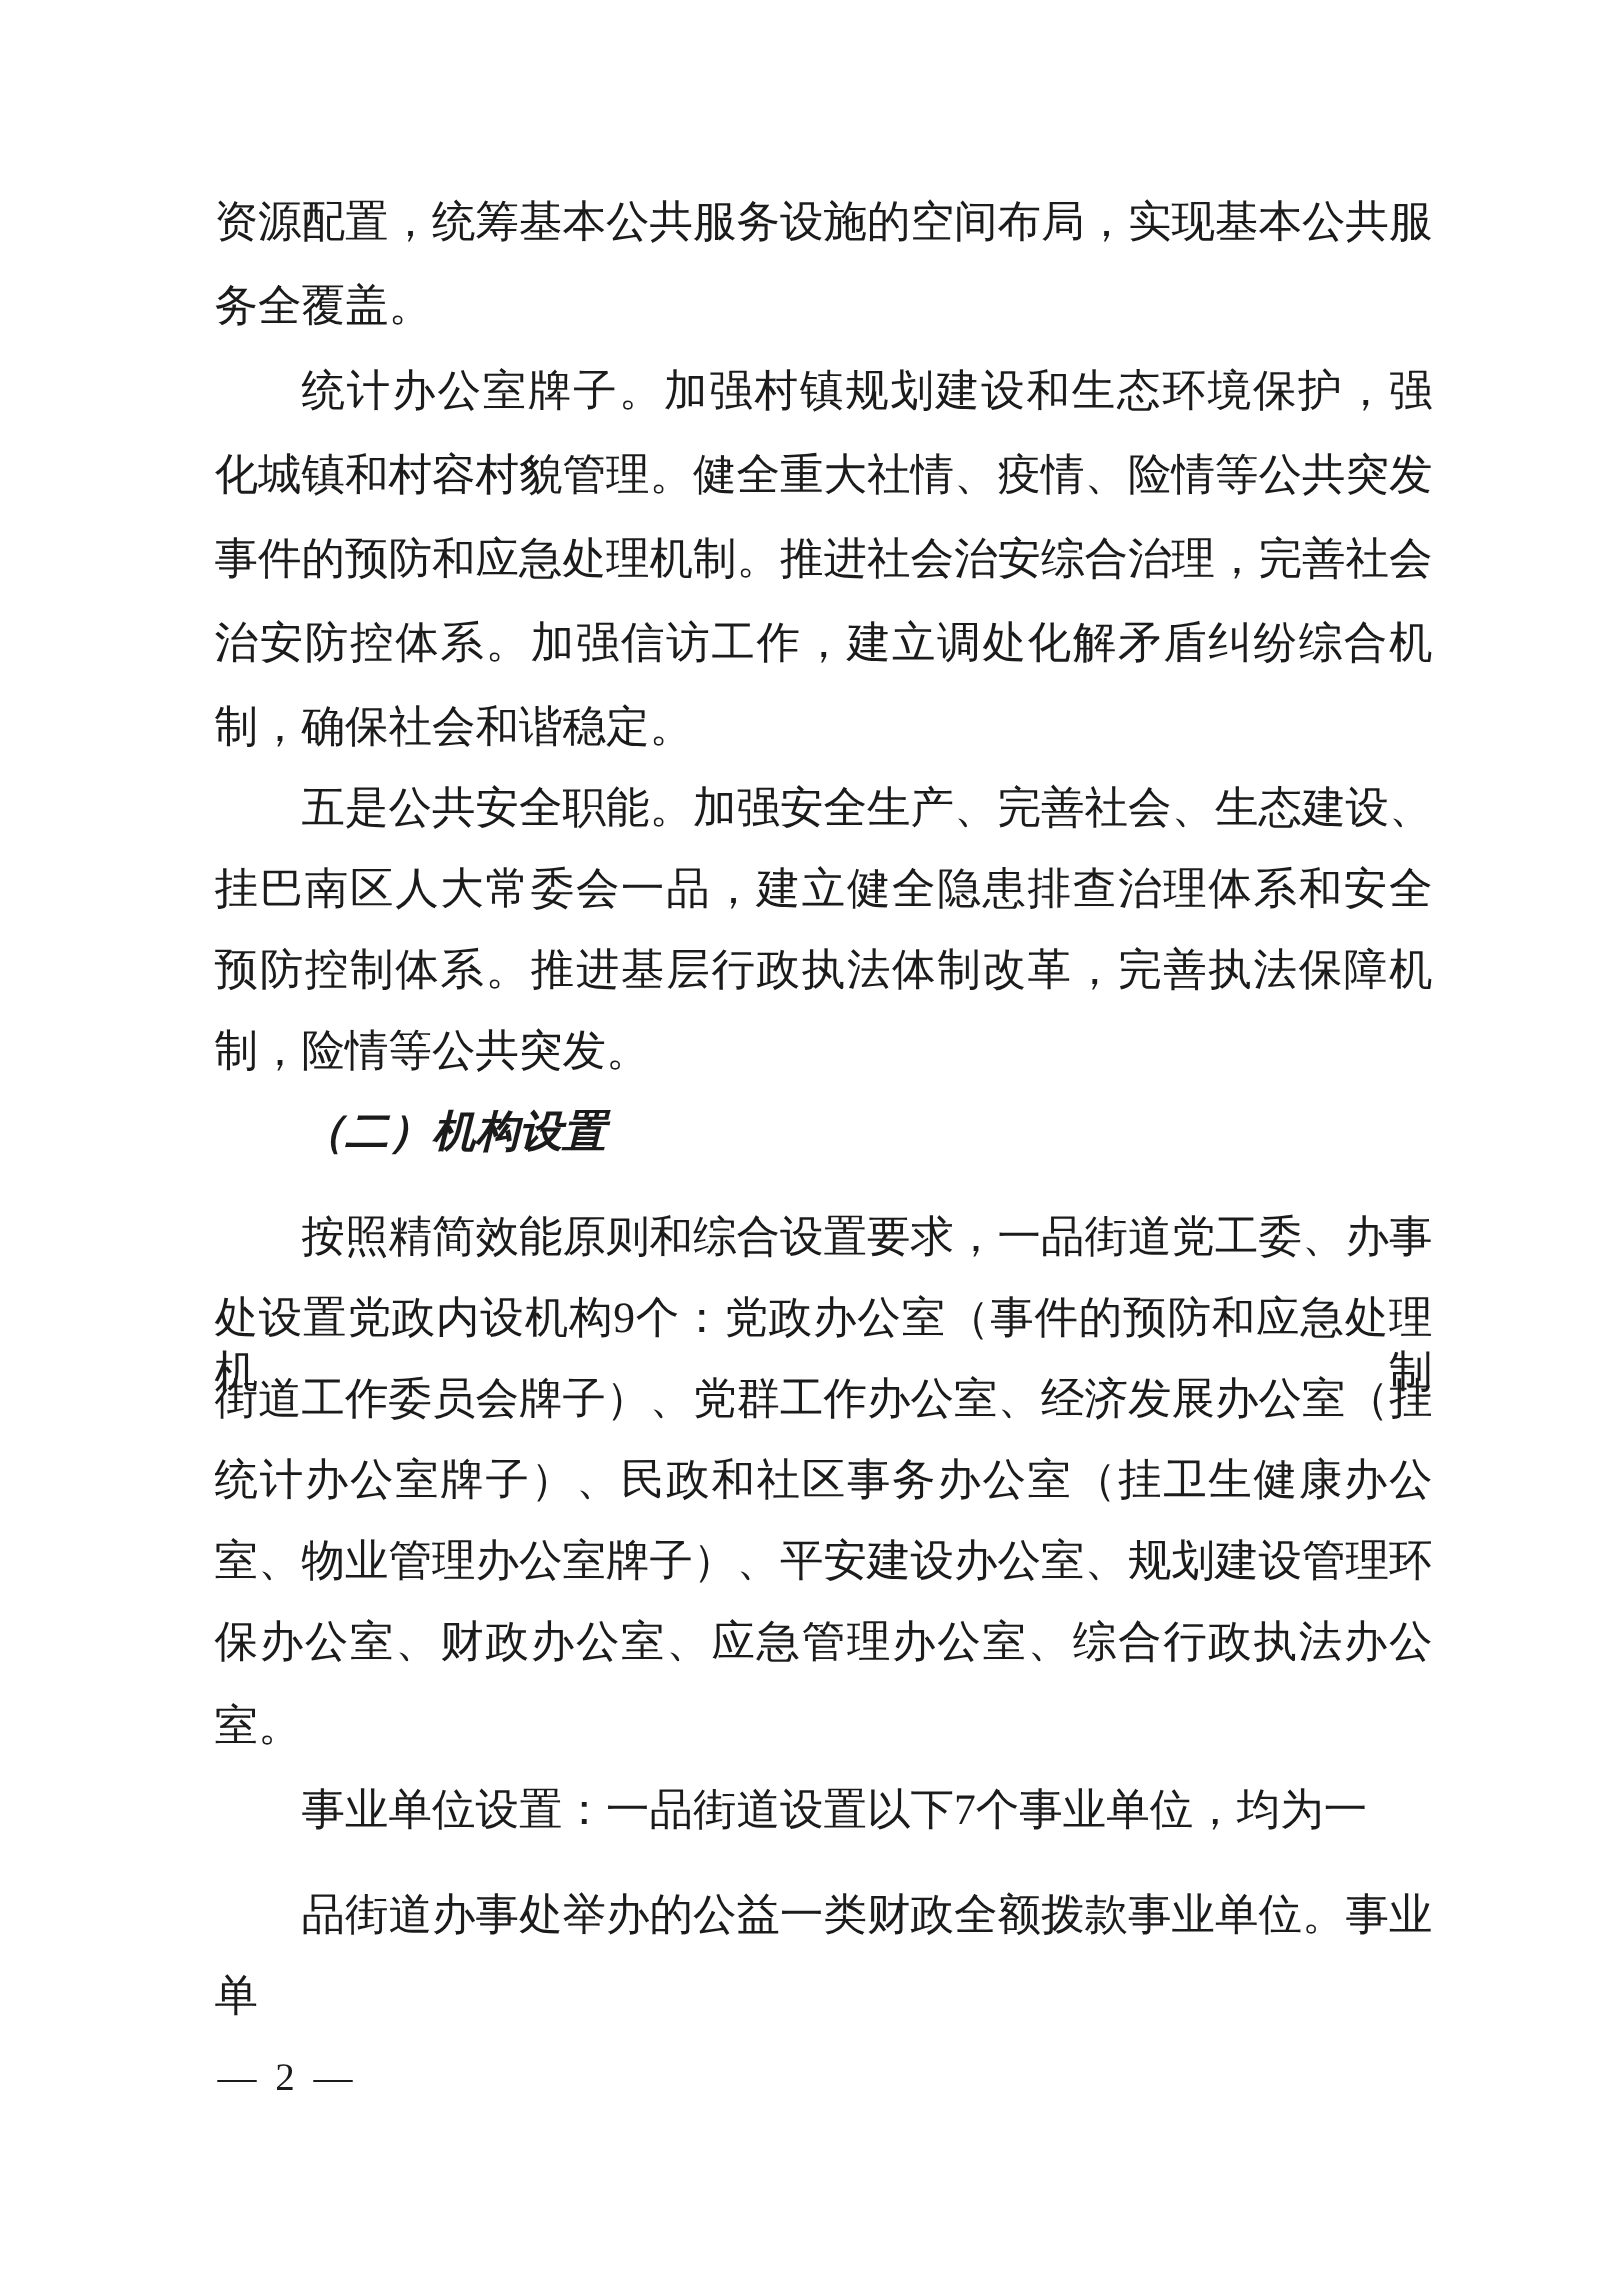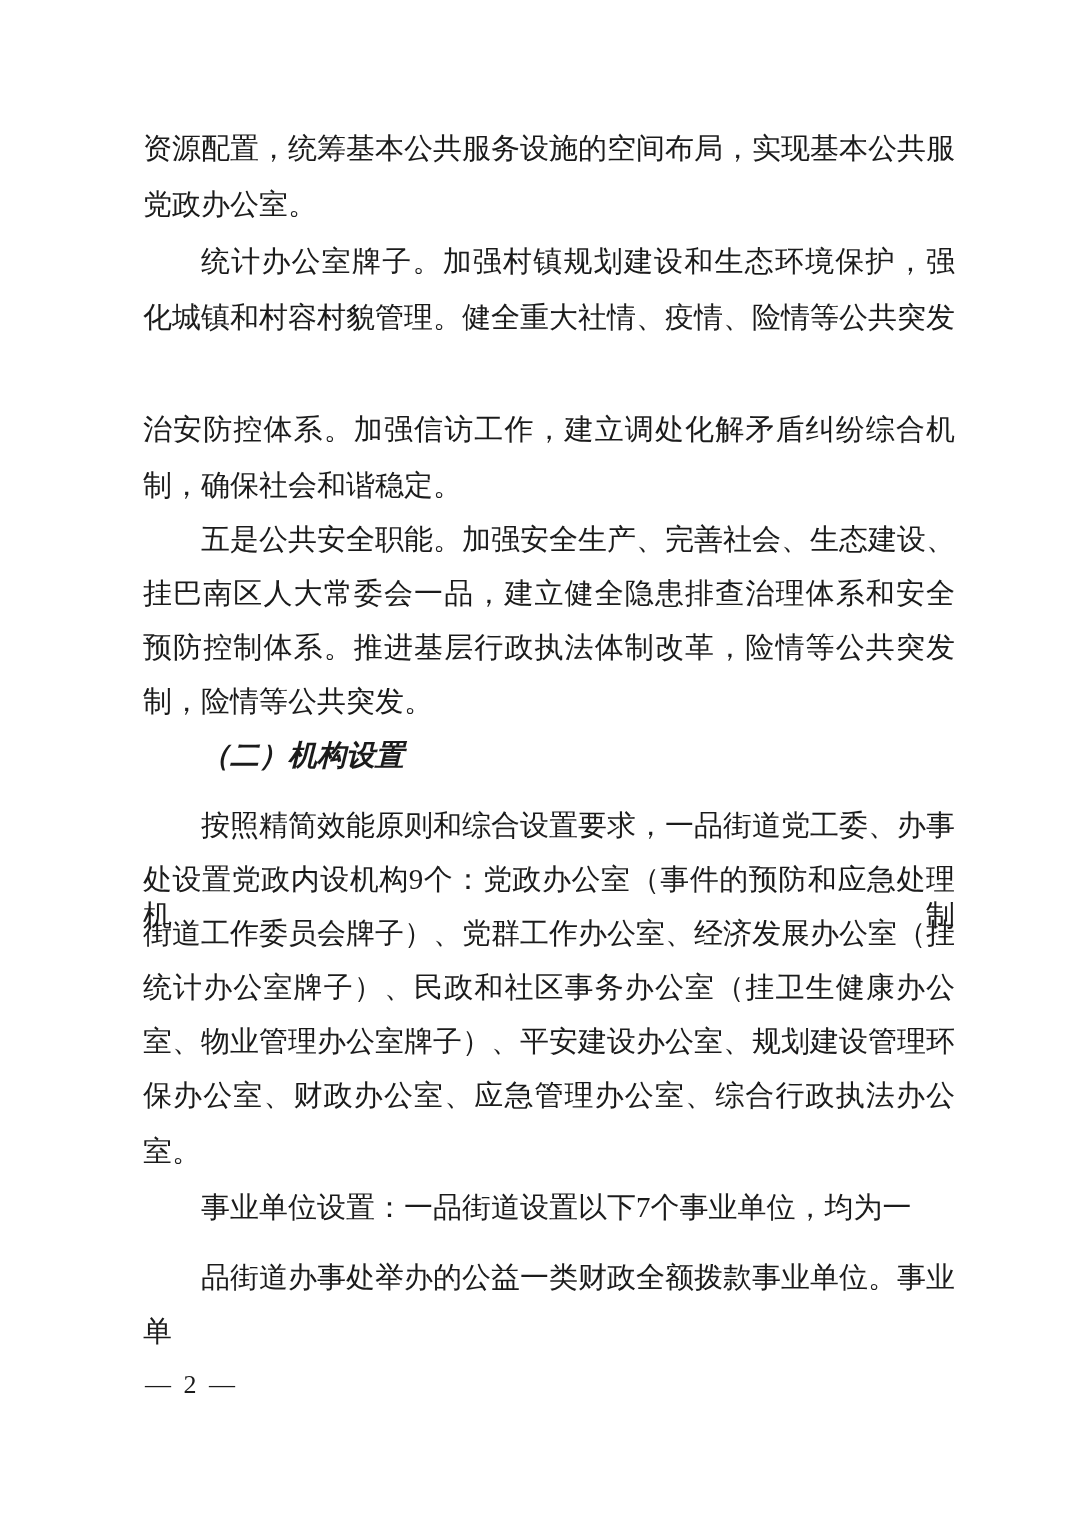--- a/index.html
+++ b/index.html
@@ -46,28 +46,29 @@
     font-size: 26px;
     letter-spacing: 3px;
     color: #1b1b1b;
   }
 </style>
 </head>
 <body>
 
 <div class="page">
   <div class="line j" style="top:130px">资源配置，统筹基本公共服务设施的空间布局，实现基本公共服</div>
-  <div class="line" style="top:186px">党政办公室。</div>
+  <div class="line" style="top:186px">务全覆盖。</div>
   <div class="line j ind" style="top:243px">统计办公室牌子。加强村镇规划建设和生态环境保护，强</div>
   <div class="line j" style="top:299px">化城镇和村容村貌管理。健全重大社情、疫情、险情等公共突发</div>
+  <div class="line j" style="top:355px">事件的预防和应急处理机制。推进社会治安综合治理，完善社会</div>
   <div class="line" style="top:467px">制，确保社会和谐稳定。</div>
   <div class="line j" style="top:411px">治安防控体系。加强信访工作，建立调处化解矛盾纠纷综合机</div>
   <div class="line j ind" style="top:521px">五是公共安全职能。加强安全生产、完善社会、生态建设、</div>
   <div class="line j" style="top:575px">挂巴南区人大常委会一品，建立健全隐患排查治理体系和安全</div>
-  <div class="line j" style="top:629px">预防控制体系。推进基层行政执法体制改革，险情等公共突发</div>
+  <div class="line j" style="top:629px">预防控制体系。推进基层行政执法体制改革，完善执法保障机</div>
   <div class="line" style="top:683px">制，险情等公共突发。</div>
   <div class="line ind heading" style="top:737px">（二）机构设置</div>
   <div class="line j ind" style="top:807px">按照精简效能原则和综合设置要求，一品街道党工委、办事</div>
   <div class="line j" style="top:861px">处设置党政内设机构9个：党政办公室（事件的预防和应急处理机制</div>
   <div class="line j" style="top:915px">街道工作委员会牌子）、党群工作办公室、经济发展办公室（挂</div>
   <div class="line j" style="top:969px">统计办公室牌子）、民政和社区事务办公室（挂卫生健康办公</div>
   <div class="line j" style="top:1023px">室、物业管理办公室牌子）、平安建设办公室、规划建设管理环</div>
   <div class="line j" style="top:1077px">保办公室、财政办公室、应急管理办公室、综合行政执法办公</div>
   <div class="line" style="top:1133px">室。</div>
   <div class="line ind" style="top:1189px">事业单位设置：一品街道设置以下7个事业单位，均为一</div>

